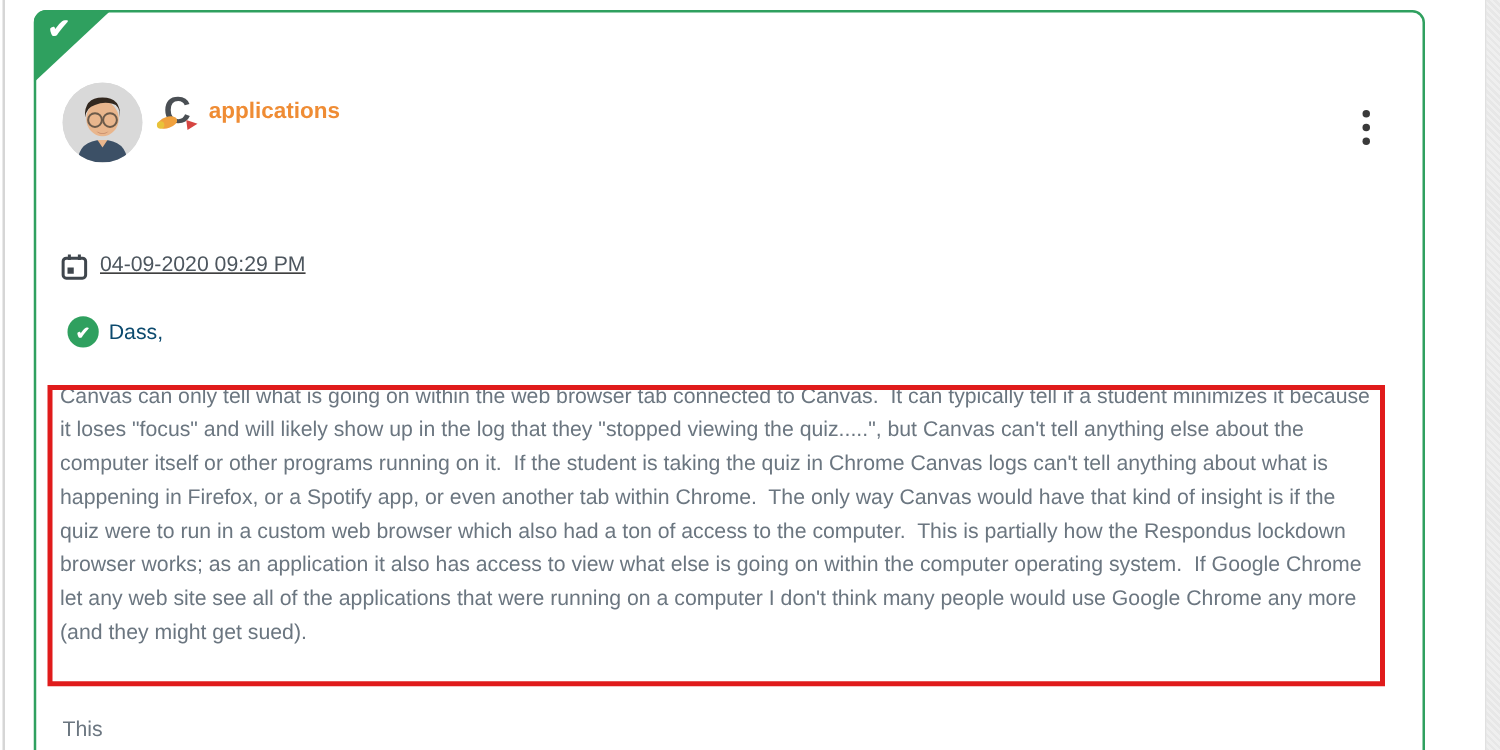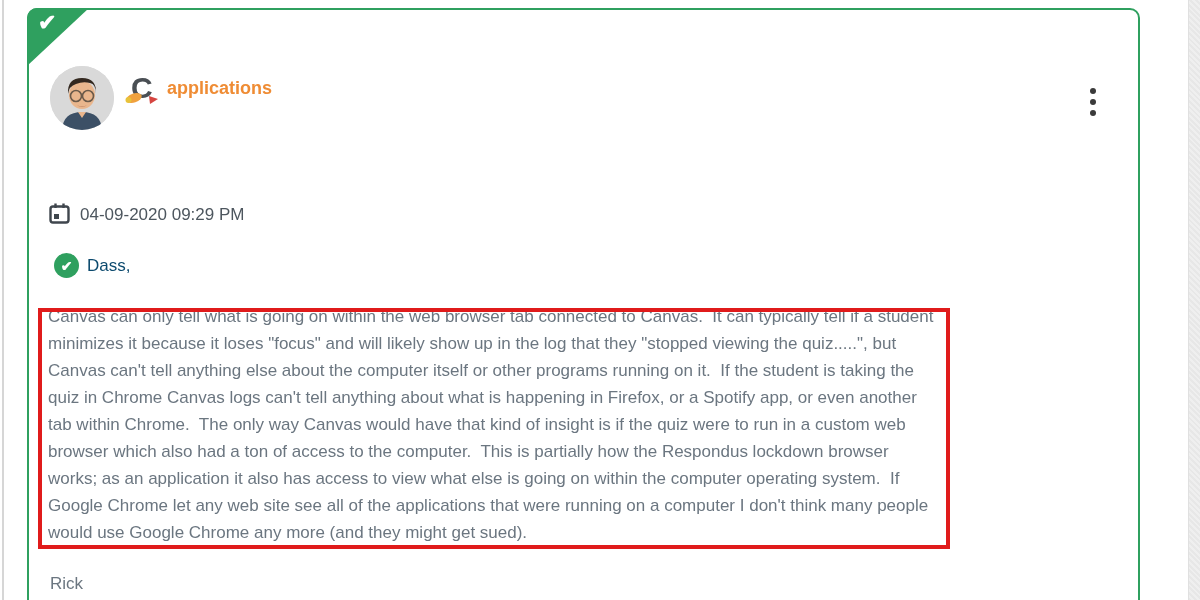--- a/index.html
+++ b/index.html
@@ -72,40 +72,40 @@
   .kebab-menu {
     position: absolute; left: 1050px; top: 70px;
     width: 28px; height: 44px;
     display: flex; flex-direction: column; align-items: center; justify-content: center;
     gap: 5px; cursor: pointer;
   }
   .kebab-menu .dot { width: 6px; height: 6px; border-radius: 50%; background: #3a3a3a; }
 
   .date-row {
     position: absolute; left: 19px; top: 192px;
-    display: flex; align-items: flex-end; gap: 9px;
+    display: flex; align-items: flex-start; gap: 9px; text-decoration: underline;
   }
   .date-text { font-size: 17px; color: #4d565e; }
 
   .greeting-row {
     position: absolute; left: 25px; top: 243px;
     display: flex; align-items: center; gap: 8px;
   }
   .check-circle {
     width: 25px; height: 25px; border-radius: 50%;
     background: #2fa05f; color: #fff;
     display: flex; align-items: center; justify-content: center;
     font-size: 14px; font-weight: bold;
   }
   .greeting-text { font-size: 17px; color: #0c4a6e; }
 
   
   .quote-box {
     position: absolute; left: 9px; top: 298px;
-    width: 912px; height: 241px;
+    width: 1070px; height: 241px;
     border: 4px solid #e01b1b;
     overflow: hidden;
     background: transparent;
   }
   .body-text {
     margin-top: -9px;
     padding: 0 6px 0 6px;
     font-size: 17px; line-height: 27px;
     color: #6b7680;
     white-space: pre-wrap;
@@ -177,16 +177,16 @@
       <span class="check-circle">
           <span>✔</span>
         </span>
       <span class="greeting-text">Dass,</span>
     </div>
 
     <div class="quote-box">
       <p class="body-text">Canvas can only tell what is going on within the web browser tab connected to Canvas.  It can typically tell if a student minimizes it because it loses "focus" and will likely show up in the log that they "stopped viewing the quiz.....", but Canvas can't tell anything else about the computer itself or other programs running on it.  If the student is taking the quiz in Chrome Canvas logs can't tell anything about what is happening in Firefox, or a Spotify app, or even another tab within Chrome.  The only way Canvas would have that kind of insight is if the quiz were to run in a custom web browser which also had a ton of access to the computer.  This is partially how the Respondus lockdown browser works; as an application it also has access to view what else is going on within the computer operating system.  If Google Chrome let any web site see all of the applications that were running on a computer I don't think many people would use Google Chrome any more (and they might get sued).</p>
     </div>
 
-    <div class="signature">Rick</div>
+    <div class="signature">This</div>
 
   </div>
 </div>
 
 </body></html>

